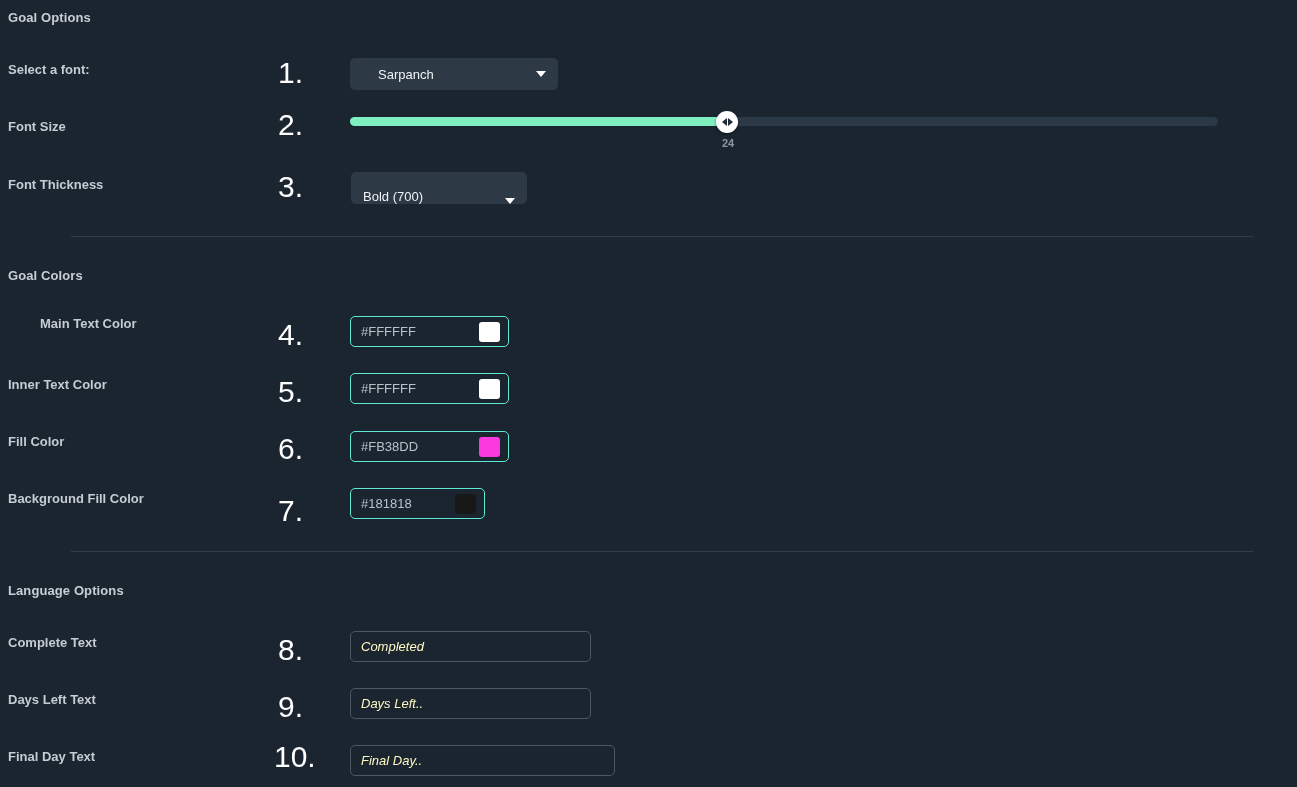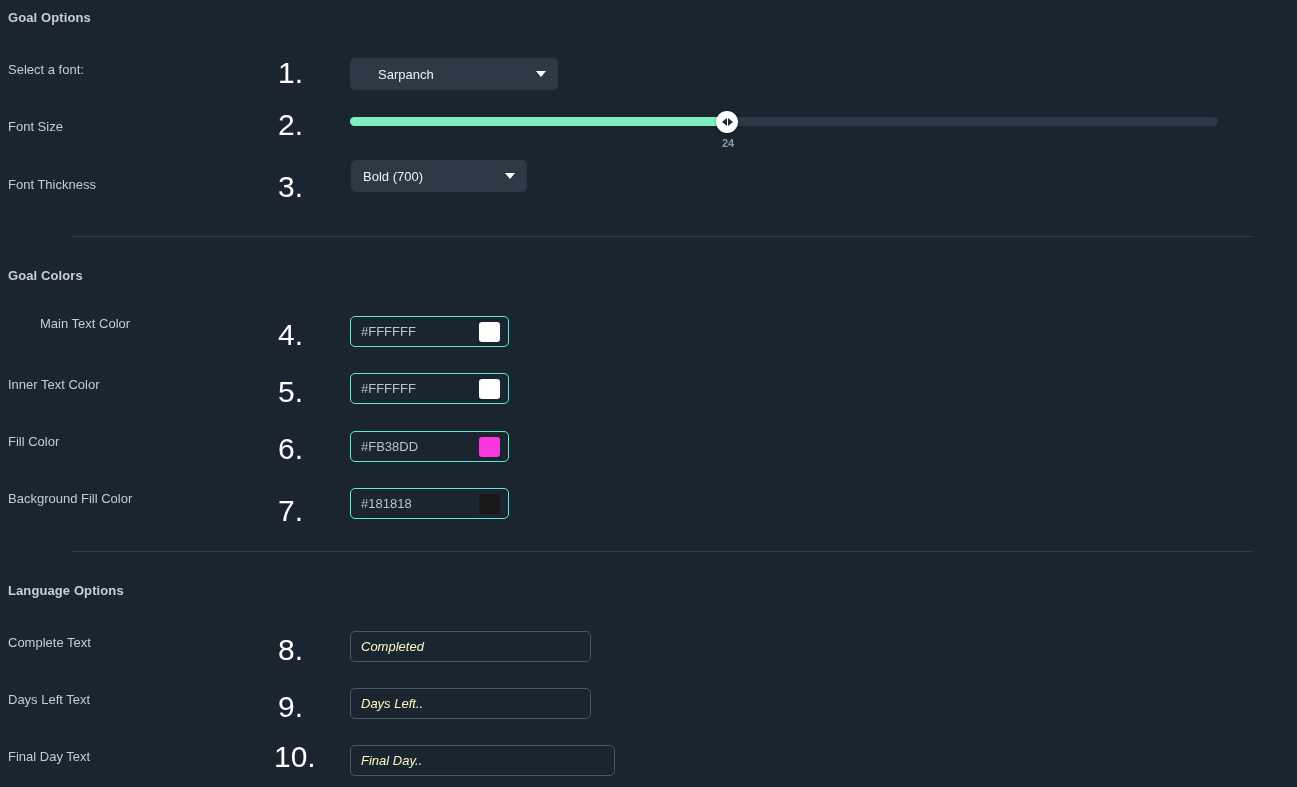--- a/index.html
+++ b/index.html
@@ -33,21 +33,21 @@
     left: 71px;
     width: 1182px;
     height: 1px;
     background: #2f3d49;
   }
 
   .row-label {
     position: absolute;
     left: 8px;
     font-size: 13px;
-    font-weight: normal;
+    font-weight: bold;
     color: #c5ccd3;
     white-space: nowrap;
   }
 
   .marker {
     position: absolute;
     color: #ffffff;
     font-weight: 400;
     font-family: "Liberation Sans", sans-serif;
     line-height: 1;
@@ -204,21 +204,21 @@
     <div class="slider-fill" style="width:377px;"></div>
     <div class="slider-thumb" style="left:366px;">
       <span class="thumb-arrow-l"></span>
       <span class="thumb-arrow-r"></span>
     </div>
   </div>
   <div class="slider-value" style="left:728px; top:137px;">24</div>
 
   <div class="row-label" style="top:177px;">Font Thickness</div>
   <div class="marker" style="left:278px; top:172px; font-size:30px;">3.</div>
-  <div class="select-box" style="left:351px; top:160px; width:176px;">
+  <div class="select-box" style="left:351px; top:172px; width:176px;align-items:flex-end;">
     <span class="select-label">Bold (700)</span>
     <span class="caret"></span>
   </div>
 
   <div class="divider" style="top:236px;"></div>
 
   <div class="section-title" style="top:268px;">Goal Colors</div>
 
   <div class="row-label" style="top:316px;padding-left:32px;">Main Text Color</div>
   <div class="marker" style="left:278px; top:320px; font-size:30px;">4.</div>
@@ -236,21 +236,21 @@
 
   <div class="row-label" style="top:434px;">Fill Color</div>
   <div class="marker" style="left:278px; top:434px; font-size:30px;">6.</div>
   <div class="color-field" style="left:350px; top:431px; width:159px;">
     <span class="color-text">#FB38DD</span>
     <span class="color-swatch" style="background:#FB38DD;"></span>
   </div>
 
   <div class="row-label" style="top:491px;">Background Fill Color</div>
   <div class="marker" style="left:278px; top:496px; font-size:30px;">7.</div>
-  <div class="color-field" style="left:350px; top:488px; width:159px;">
+  <div class="color-field" style="left:350px; top:488px; width:135px;">
     <span class="color-text">#181818</span>
     <span class="color-swatch" style="background:#181818;"></span>
   </div>
 
   <div class="divider" style="top:551px;"></div>
 
   <div class="section-title" style="top:583px;">Language Options</div>
 
   <div class="row-label" style="top:635px;">Complete Text</div>
   <div class="marker" style="left:278px; top:635px; font-size:30px;">8.</div>

